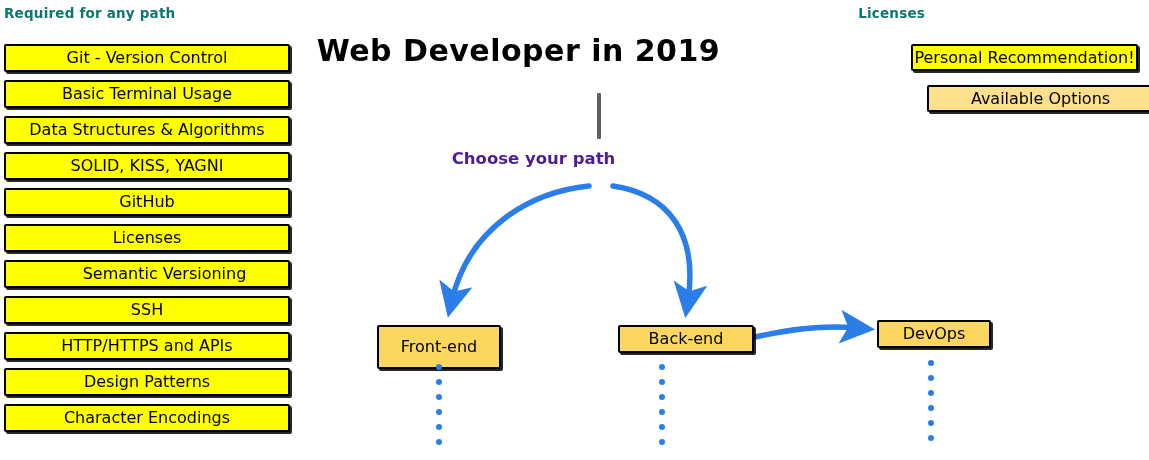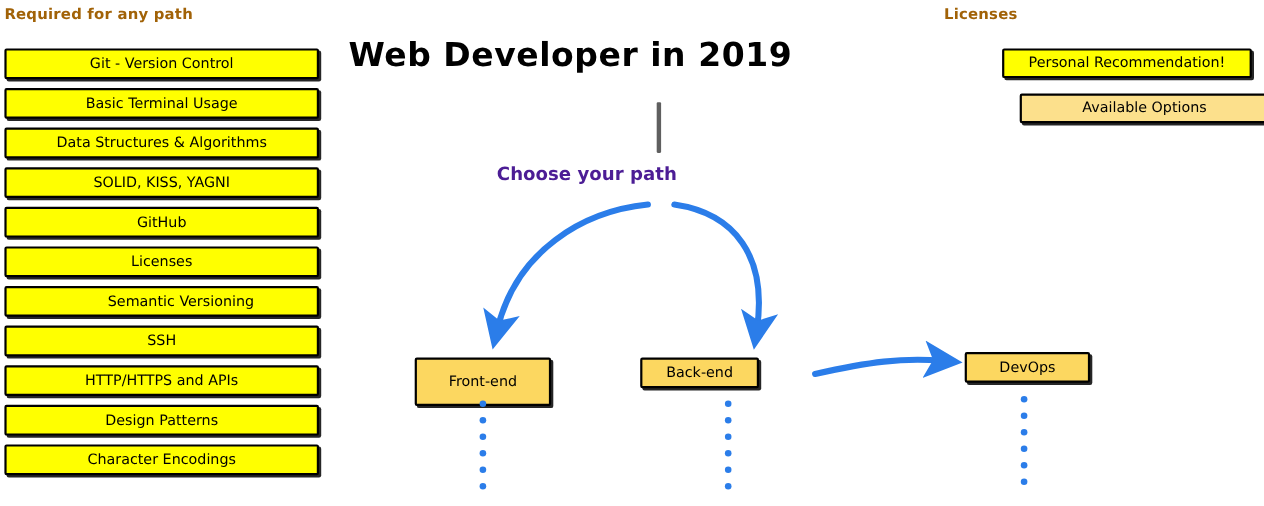--- a/index.html
+++ b/index.html
@@ -16,34 +16,34 @@
     font-family: "DejaVu Sans", sans-serif;
     color: #000000;
     -webkit-font-smoothing: antialiased;
   }
 
   .section-title {
     position: absolute;
     font-size: 13.5px;
     font-weight: bold;
     letter-spacing: 0.2px;
-    color: #a16207;
+    color: #0f766e;
     white-space: nowrap;
   }
 
   
   .box {
     position: absolute;
     box-sizing: border-box;
     border: 2.5px solid #000000;
     border-radius: 2px;
     display: flex;
     align-items: center;
     justify-content: center;
-    font-size: 13px;
+    font-size: 16px;
     line-height: 1;
     color: #000000;
     box-shadow: 2px 2px 0 rgba(0,0,0,0.85);
     text-align: center;
     white-space: nowrap;
   }
   .box.yellow   { background: #FFFF00; }
   .box.amber    { background: #FCD760; }
   .box.peach    { background: #FCE08C; margin-left: 16px; }
 
@@ -86,21 +86,21 @@
     width: 1149px;
     text-align: center;
     font-size: 16.5px;
     font-weight: bold;
     color: #4c1d95;
   }
   #choose-label span { position: relative; left: -41px; }
 
   
   #path-frontend { left: 377px; top: 325px; width: 124px; height: 44px; }
-  #path-backend  { left: 582px; top: 325px; width: 108px; height: 28px; }
+  #path-backend  { left: 618px; top: 325px; width: 136px; height: 28px; }
   #path-devops   { left: 877px; top: 320px; width: 114px; height: 28px; }
 
   
   .dots {
     position: absolute;
     width: 7px;
   }
   .dots i {
     display: block;
     width: 6px;

